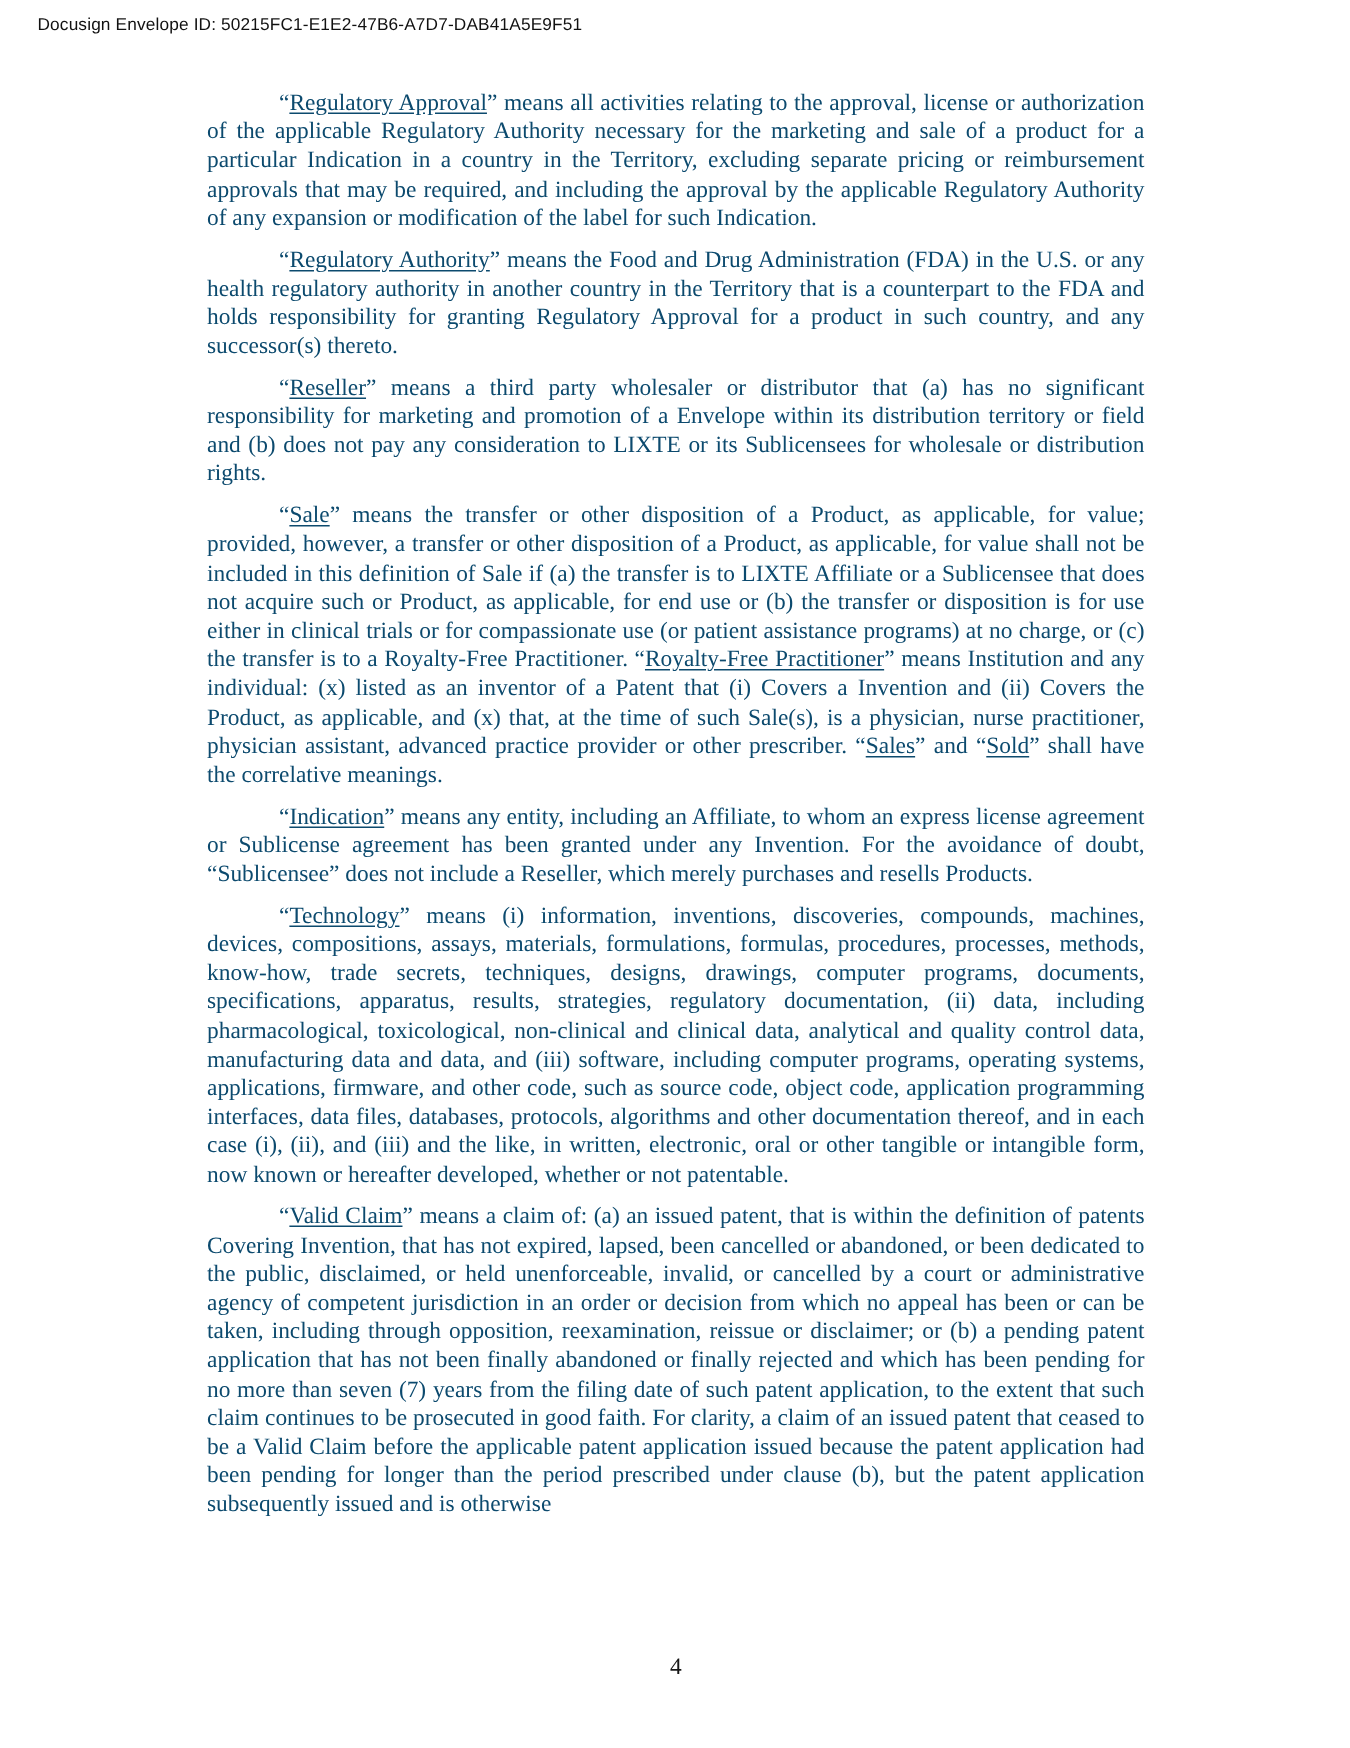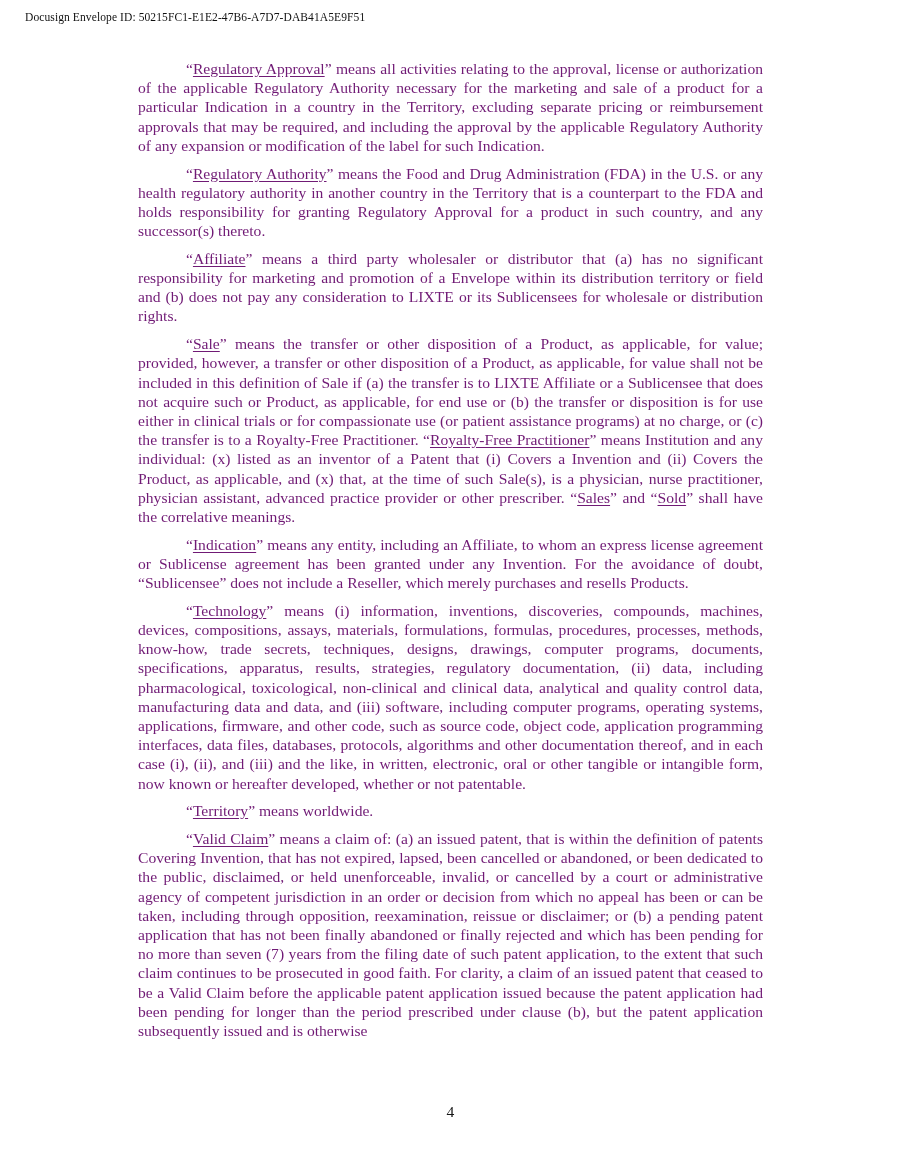--- a/index.html
+++ b/index.html
@@ -9,35 +9,35 @@
     width: 900px;
     height: 1165px;
     background: #ffffff;
     overflow: hidden;
     color: #161616;
   }
   .docusign-header {
     position: absolute;
     left: 25px;
     top: 11px;
-    font-family: Liberation Serif, serif;
+    font-family: Liberation Sans, sans-serif;
     font-size: 11.5px;
     color: #111111;
     letter-spacing: 0.1px;
     white-space: nowrap;
   }
   .doc-body {
     position: absolute;
     left: 138px;
     top: 59px;
     width: 625px;
     font-family: "Liberation Serif", "DejaVu Serif", serif;
     font-size: 15.6px;
     line-height: 19.2px;
-    color: #701a75;
+    color: #0c4a6e;
   }
   .doc-body p {
     text-align: justify;
     text-indent: 48px;
     margin: 0 0 8.5px 0;
   }
   .doc-body p span.u {
     text-decoration: underline;
     text-underline-offset: 2px;
   }
@@ -54,22 +54,21 @@
 </style>
 </head>
 <body>
 
 <div class="page">
   <div class="docusign-header">Docusign Envelope ID: 50215FC1-E1E2-47B6-A7D7-DAB41A5E9F51</div>
 
   <div class="doc-body">
       <p><span>“</span><span class="u">Regulatory Approval</span><span>” means all activities relating to the approval, license or authorization of the applicable Regulatory Authority necessary for the marketing and sale of a product for a particular Indication in a country in the Territory, excluding separate pricing or reimbursement approvals that may be required, and including the approval by the applicable Regulatory Authority of any expansion or modification of the label for such Indication.</span></p>
       <p><span>“</span><span class="u">Regulatory Authority</span><span>” means the Food and Drug Administration (FDA) in the U.S. or any health regulatory authority in another country in the Territory that is a counterpart to the FDA and holds responsibility for granting Regulatory Approval for a product in such country, and any successor(s) thereto.</span></p>
-      <p><span>“</span><span class="u">Affiliate</span><span>” means a third party wholesaler or distributor that (a) has no significant responsibility for marketing and promotion of a Envelope within its distribution territory or field and (b) does not pay any consideration to LIXTE or its Sublicensees for wholesale or distribution rights.</span></p>
+      <p><span>“</span><span class="u">Reseller</span><span>” means a third party wholesaler or distributor that (a) has no significant responsibility for marketing and promotion of a Envelope within its distribution territory or field and (b) does not pay any consideration to LIXTE or its Sublicensees for wholesale or distribution rights.</span></p>
       <p><span>“</span><span class="u">Sale</span><span>” means the transfer or other disposition of a Product, as applicable, for value; provided, however, a transfer or other disposition of a Product, as applicable, for value shall not be included in this definition of Sale if (a) the transfer is to LIXTE Affiliate or a Sublicensee that does not acquire such or Product, as applicable, for end use or (b) the transfer or disposition is for use either in clinical trials or for compassionate use (or patient assistance programs) at no charge, or (c) the transfer is to a Royalty-Free Practitioner. “</span><span class="u">Royalty-Free Practitioner</span><span>” means Institution and any individual: (x) listed as an inventor of a Patent that (i) Covers a Invention and (ii) Covers the Product, as applicable, and (x) that, at the time of such Sale(s), is a physician, nurse practitioner, physician assistant, advanced practice provider or other prescriber.  “</span><span class="u">Sales</span><span>” and “</span><span class="u">Sold</span><span>” shall have the correlative meanings.</span></p>
       <p><span>“</span><span class="u">Indication</span><span>” means any entity, including an Affiliate, to whom an express license agreement or Sublicense agreement has been granted under any Invention.  For the avoidance of doubt, “Sublicensee” does not include a Reseller, which merely purchases and resells Products.</span></p>
       <p><span>“</span><span class="u">Technology</span><span>” means (i) information, inventions, discoveries, compounds, machines, devices, compositions, assays, materials, formulations, formulas, procedures, processes, methods, know-how, trade secrets, techniques, designs, drawings, computer programs, documents, specifications, apparatus, results, strategies, regulatory documentation,  (ii) data, including pharmacological, toxicological, non-clinical and clinical data, analytical and quality control data, manufacturing data and data, and (iii) software, including computer programs, operating systems, applications, firmware, and other code, such as source code, object code, application programming interfaces, data files, databases, protocols, algorithms and other documentation thereof, and in each case (i), (ii), and (iii) and the like, in written, electronic, oral or other tangible or intangible form, now known or hereafter developed, whether or not patentable.</span></p>
-      <p><span>“</span><span class="u">Territory</span><span>” means worldwide.</span></p>
       <p><span>“</span><span class="u">Valid Claim</span><span>” means a claim of: (a) an issued patent, that is within the definition of patents Covering Invention, that has not expired, lapsed, been cancelled or abandoned, or been dedicated to the public, disclaimed, or held unenforceable, invalid, or cancelled by a court or administrative agency of competent jurisdiction in an order or decision from which no appeal has been or can be taken, including through opposition, reexamination, reissue or disclaimer; or (b) a pending patent application that has not been finally abandoned or finally rejected and which has been pending for no more than seven (7) years from the filing date of such patent application, to the extent that such claim continues to be prosecuted in good faith. For clarity, a claim of an issued patent that ceased to be a Valid Claim before the applicable patent application issued because the patent application had been pending for longer than the period prescribed under clause (b), but the patent application subsequently issued and is otherwise</span></p>
     </div>
 
   <div class="page-number">4</div>
 </div>
 
 </body></html>

